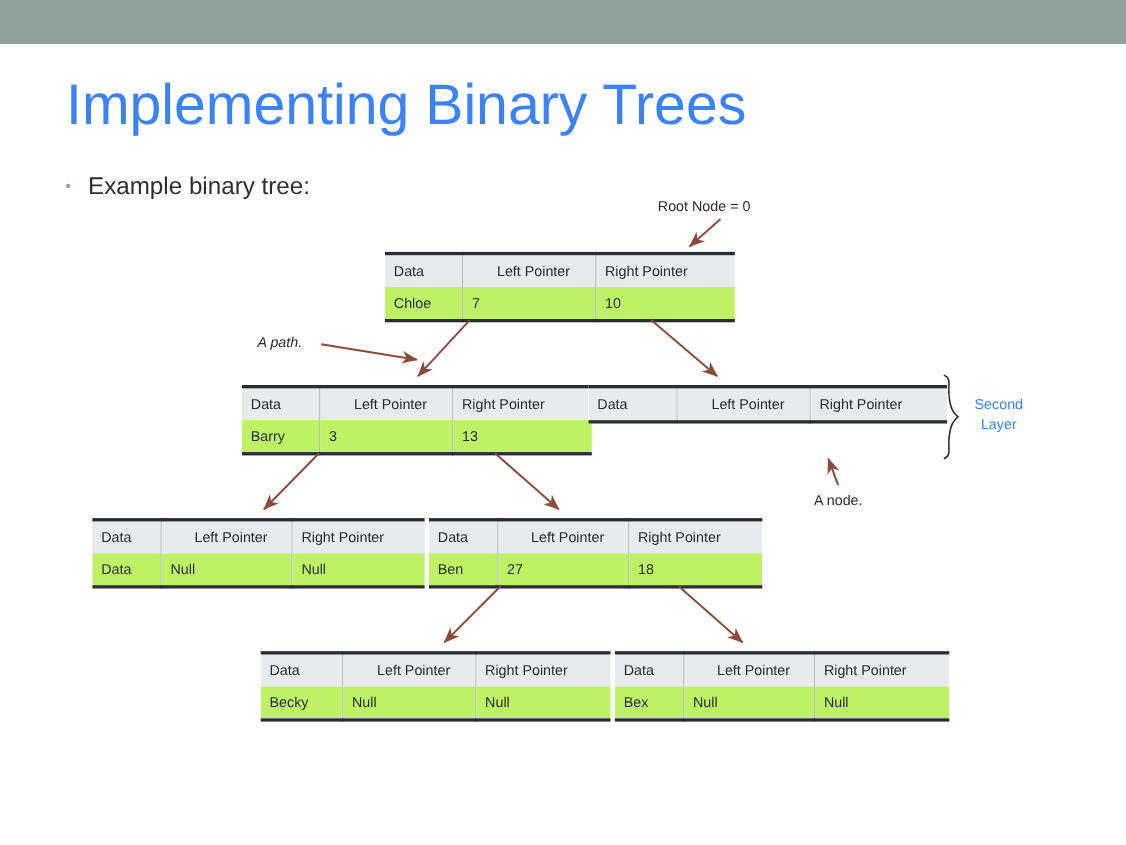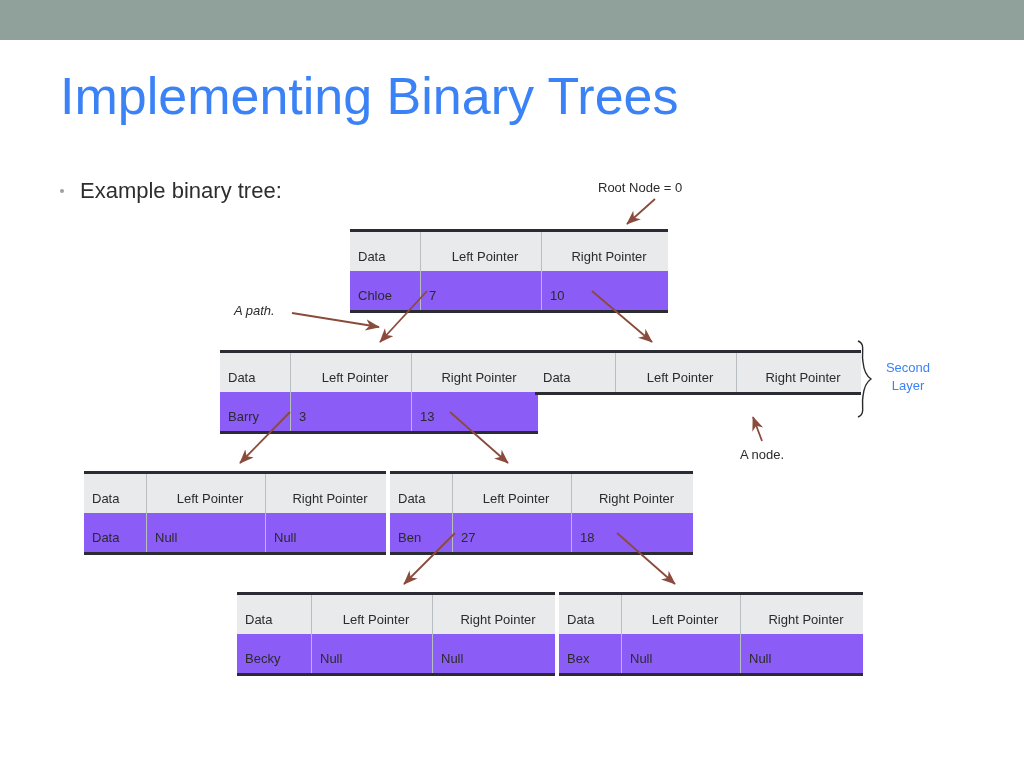--- a/index.html
+++ b/index.html
@@ -35,21 +35,21 @@
     letter-spacing: 0px;
     color: #3b82f6;
     white-space: nowrap;
     line-height: 1.0;
   }
 
   
   #bullet-row {
     position: absolute;
     left: 60px;
-    top: 178px;
+    top: 156px;
     display: flex;
     align-items: baseline;
   }
   #bullet-dot {
     width: 4px;
     height: 4px;
     border-radius: 50%;
     background: #9aa3a0;
     margin-right: 16px;
     position: relative;
@@ -88,37 +88,37 @@
     position: absolute;
     border-collapse: collapse;
     border-top: 3px solid #2b2b33;
     border-bottom: 3px solid #2b2b33;
     table-layout: fixed;
     background: #ffffff;
   }
   .node-table td {
     font-size: 13px;
     color: #2b2b2b;
-    padding: 13px 0 3px 8px;
+    padding: 3px 0 3px 8px;
     height: 23px;
     vertical-align: middle;
     border-right: 1px solid #b9bec2;
     overflow: hidden;
     white-space: nowrap;
   }
   .node-table td:last-child { border-right: none; }
   .node-table tr.hdr td {
     background: #e9eaec;
   }
   .node-table tr.val td {
-    background: #8b5cf6;
+    background: #bef264;
   }
   .col-data    { width: 62px; }
   .col-left    { width: 112px; text-align: center; }
-  .col-right   { width: 118px; text-align: center; }
+  .col-right   { width: 118px; }
 
   
   .t-root  { left: 350px; top: 229px; width: 292px; }
   .t-barry { left: 220px; top: 350px; width: 290px; }
   .t-ter   { left: 535px; top: 350px; width: 300px; }
   .t-alex  { left: 84px;  top: 471px; width: 276px; }
   .t-ben   { left: 390px; top: 471px; width: 277px; }
   .t-becky { left: 237px; top: 592px; width: 292px; }
   .t-bex   { left: 559px; top: 592px; width: 278px; }
 

